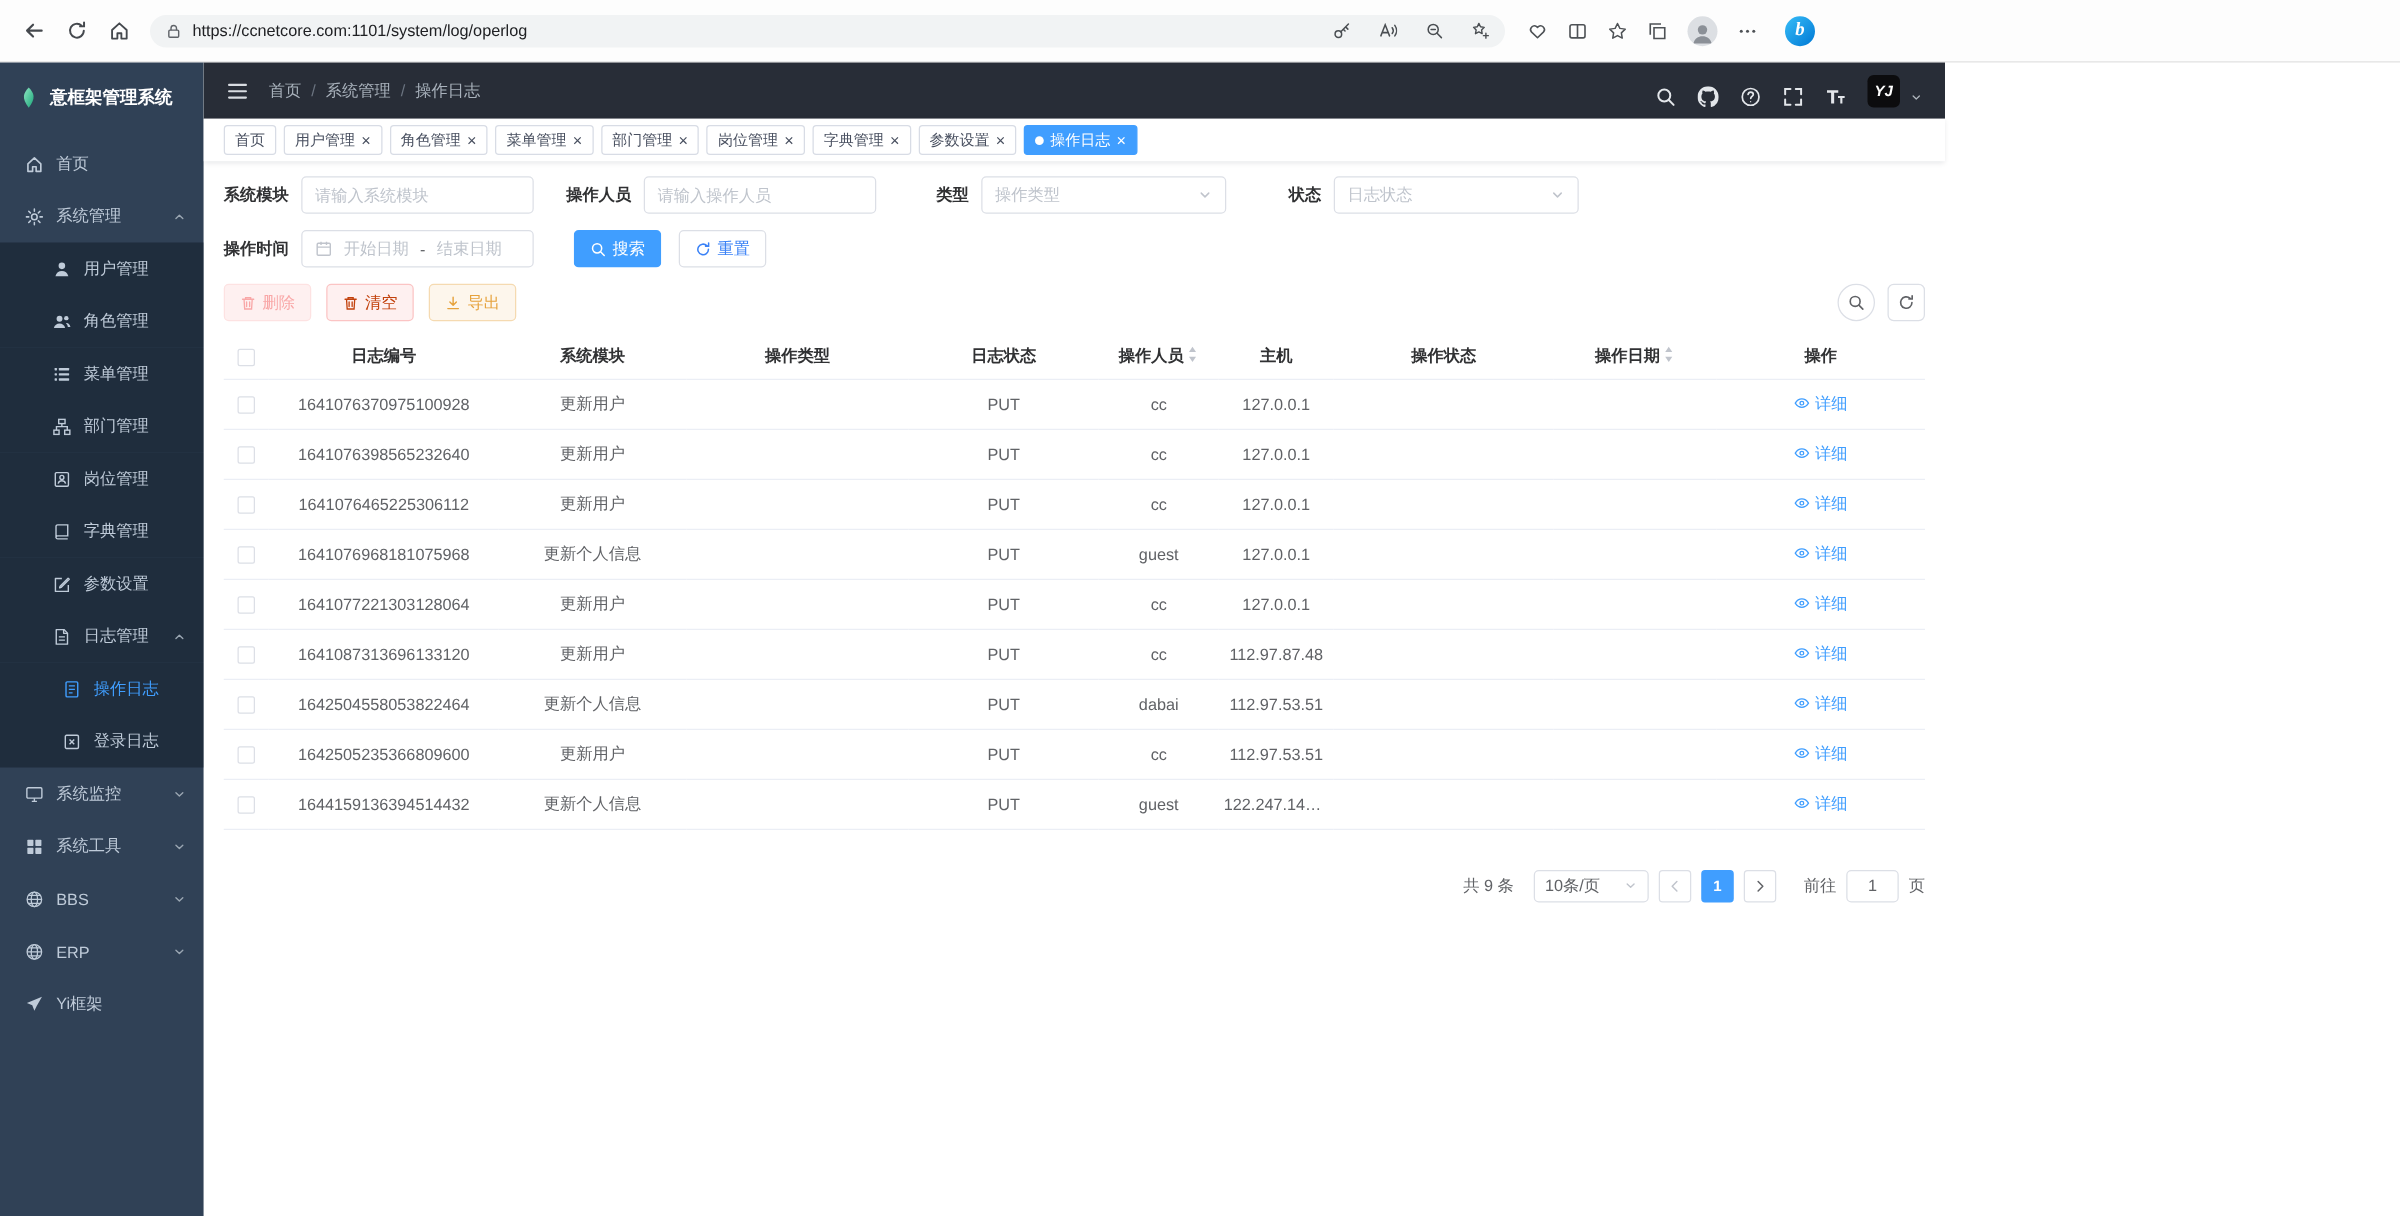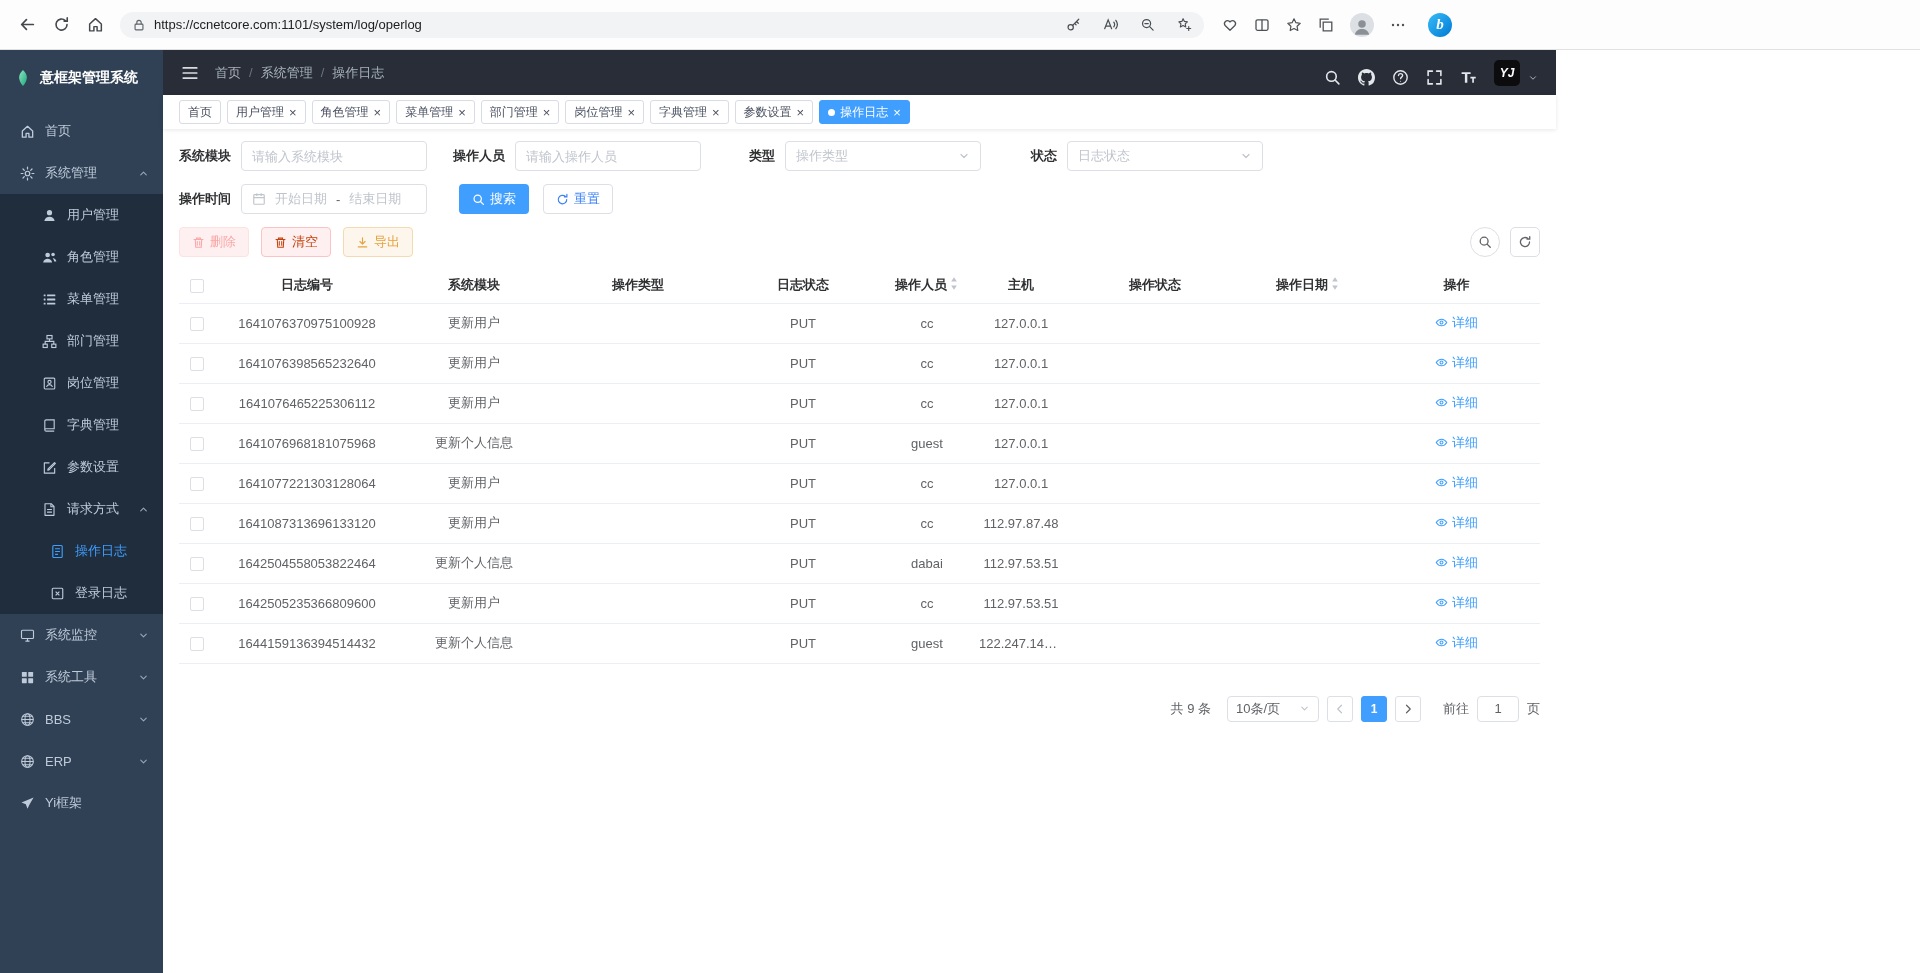--- a/index.html
+++ b/index.html
@@ -345,21 +345,21 @@
           <span class="marrow" data-icon-from="sidebar.items.8.arrow"></span>
         </div>
 
         <div class="mi sub lvl2">
           <span class="micon" data-icon-from="sidebar.items.9.icon">
             <svg viewBox="0 0 16 16" fill="none" stroke="currentColor" stroke-width="1.2" stroke-linejoin="round">
               <path d="M3.2 1.8h6.6l3 3v9.4H3.2z"></path>
               <path d="M9.5 1.8v3.2h3.3M5.4 8h5.2M5.4 10.8h5.2"></path>
             </svg>
           </span>
-          <span class="mlabel">请求方式</span>
+          <span class="mlabel">日志管理</span>
           <span class="marrow" data-icon-from="sidebar.items.9.arrow">
             <svg viewBox="0 0 16 16" fill="none" stroke="currentColor" stroke-width="1.6" stroke-linecap="round" stroke-linejoin="round">
               <path d="m4 10 4-4 4 4"></path>
             </svg>
           </span>
         </div>
 
         <div class="mi sub active lvl3">
           <span class="micon" data-icon-from="sidebar.items.10.icon">
             <svg viewBox="0 0 16 16" fill="none" stroke="currentColor" stroke-width="1.2">

